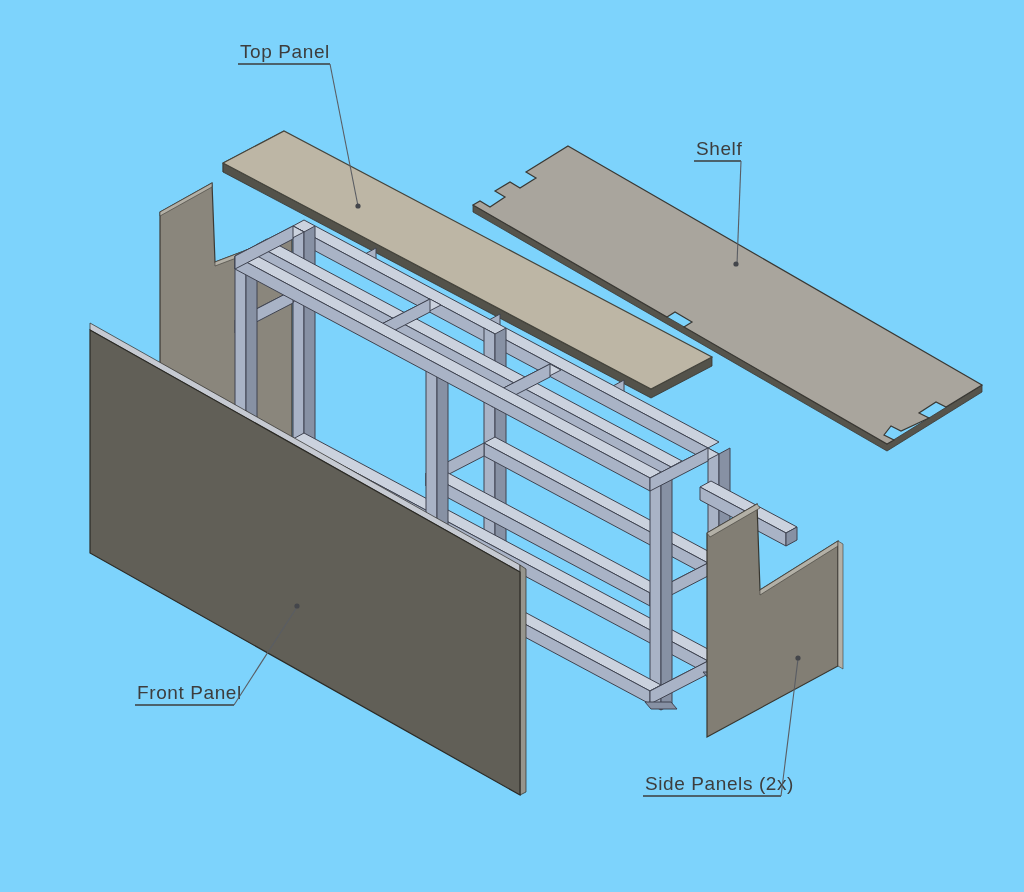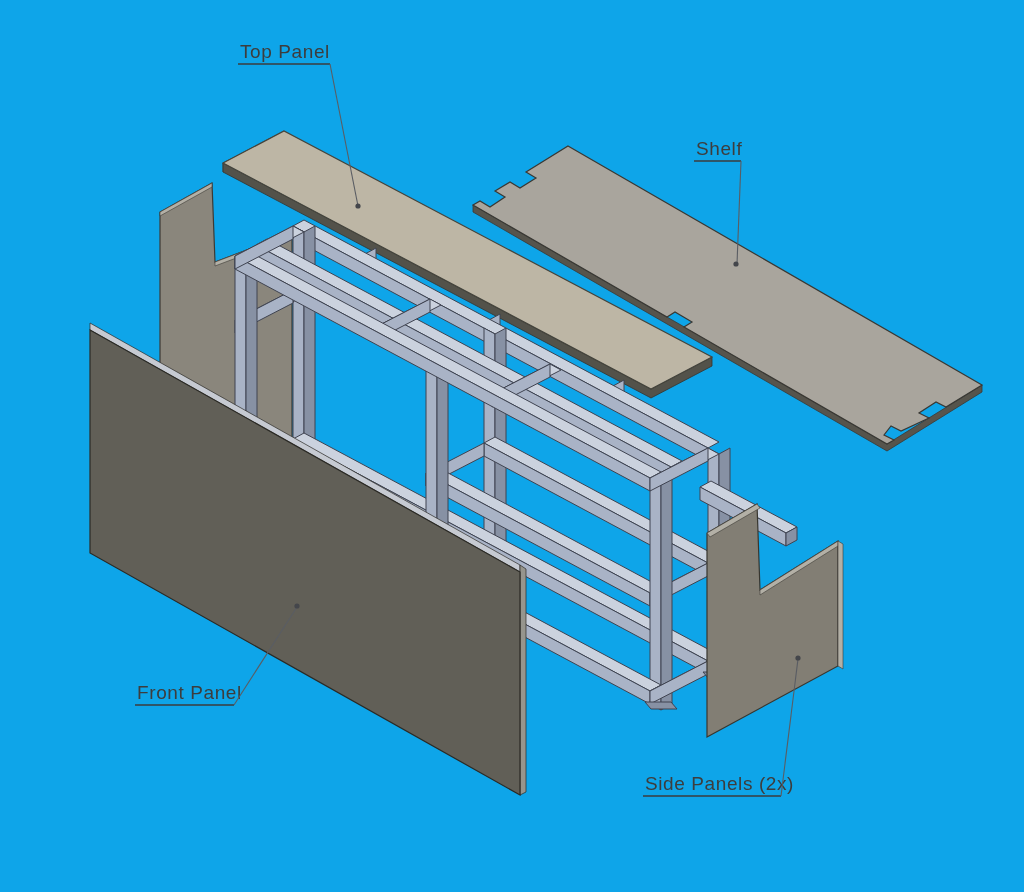--- a/index.html
+++ b/index.html
@@ -1,16 +1,16 @@
 <!DOCTYPE html>
 <html><head>
 <meta charset="utf-8">
 <style>
   html,body{margin:0;padding:0;background:#ffffff;}
-  #canvas{position:relative;width:1024px;height:892px;background:#0ea5e9;overflow:hidden;
+  #canvas{position:relative;width:1024px;height:892px;background:#7dd3fc;overflow:hidden;
           font-family:"Liberation Sans",sans-serif;}
   svg{display:block;}
   
   .fr-top{fill:#cbd2de;stroke:#3f4350;stroke-width:1;}
   .fr-mid{fill:#a9b3c6;stroke:#3f4350;stroke-width:1;}
   .fr-dark{fill:#8791a4;stroke:#3f4350;stroke-width:1;}
   
   .shelf-top{fill:#a9a59d;stroke:#3a3833;stroke-width:1.2;}
   .shelf-edge{fill:#56544c;stroke:#3a3833;stroke-width:0.8;}
   .tp-top{fill:#bdb6a5;stroke:#45443c;stroke-width:1.2;}

